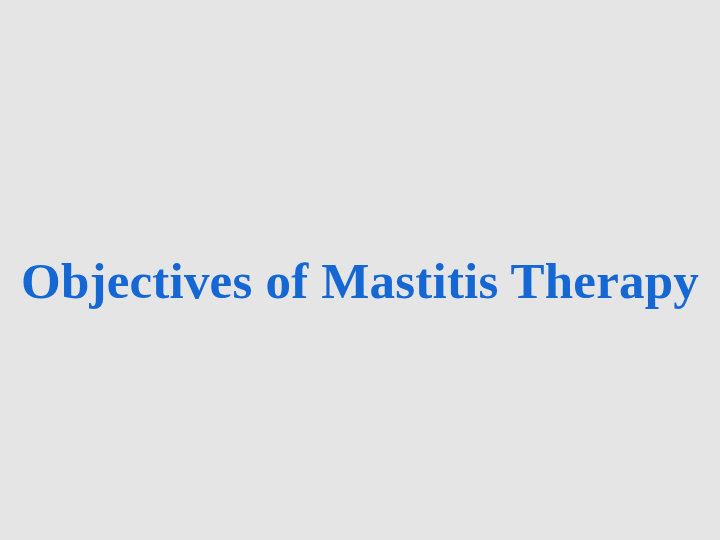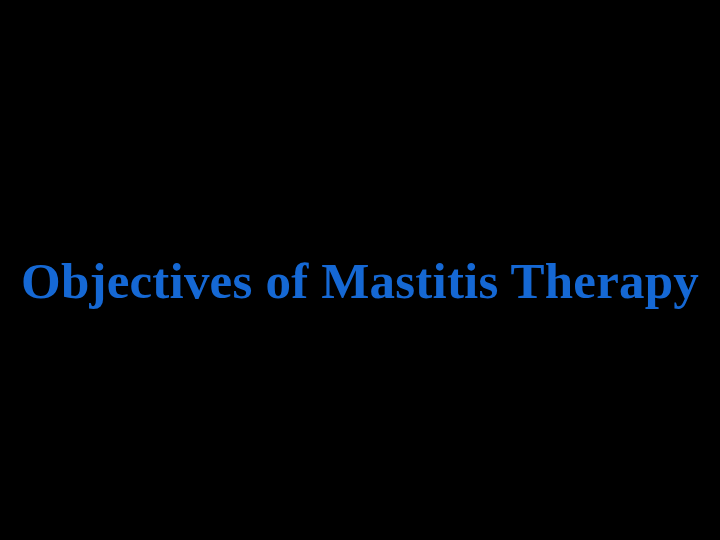--- a/index.html
+++ b/index.html
@@ -63,21 +63,21 @@
 
   .body-placeholder {
     font-size: 20px;
     color: #000000;
     line-height: 1.3;
   }
 </style>
 </head>
 <body>
 
-<div class="slide" style="background: #000000;">
+<div class="slide" style="background: #e5e5e5;">
 
   <div class="title-block">
     <h1 class="slide-title" style="color: rgb(21, 104, 212);">Objectives of Mastitis Therapy</h1>
   </div>
 
   <div class="body-area">
     <div class="body-placeholder"></div>
   </div>
 
 </div>

